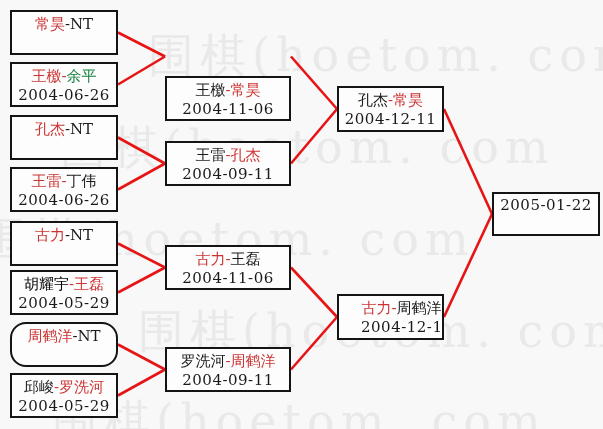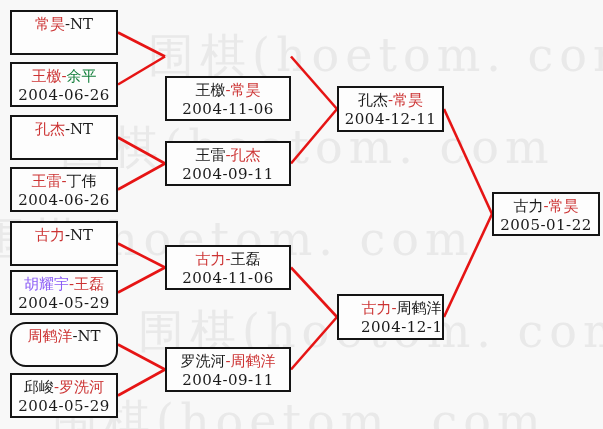--- a/index.html
+++ b/index.html
@@ -86,21 +86,21 @@
         <div class="match-line"><span style="color: rgb(204, 51, 51);">孔杰</span><span style="color: rgb(26, 26, 26);">-</span><span style="color: rgb(26, 26, 26);">NT</span></div>
       </div>
       <div class="match-box" style="left: 10px; top: 167px; width: 108px; height: 45px; border-color: rgb(20, 20, 20); background: rgb(253, 253, 253);">
         <div class="match-line"><span style="color: rgb(204, 51, 51);">王雷</span><span style="color: rgb(204, 51, 51);">-</span><span style="color: rgb(26, 26, 26);">丁伟</span></div>
         <div class="match-date">2004-06-26</div>
       </div>
       <div class="match-box" style="left: 10px; top: 221px; width: 108px; height: 45px; border-color: rgb(20, 20, 20); background: rgb(253, 253, 253);">
         <div class="match-line"><span style="color: rgb(204, 51, 51);">古力</span><span style="color: rgb(26, 26, 26);">-</span><span style="color: rgb(26, 26, 26);">NT</span></div>
       </div>
       <div class="match-box" style="left: 10px; top: 270px; width: 108px; height: 45px; border-color: rgb(20, 20, 20); background: rgb(253, 253, 253);">
-        <div class="match-line"><span style="color: #8b5cf6; margin-top: 44px;">胡耀宇</span><span style="color: rgb(204, 51, 51);">-</span><span style="color: rgb(204, 51, 51);">王磊</span></div>
+        <div class="match-line"><span style="color: #000000; margin-top: 44px;">胡耀宇</span><span style="color: rgb(204, 51, 51);">-</span><span style="color: rgb(204, 51, 51);">王磊</span></div>
         <div class="match-date">2004-05-29</div>
       </div>
       <div class="match-box" style="left: 10px; top: 322px; width: 108px; height: 45px; border-color: rgb(20, 20, 20); background: rgb(253, 253, 253); border-radius: 16px;">
         <div class="match-line"><span style="color: rgb(204, 51, 51);">周鹤洋</span><span style="color: rgb(26, 26, 26);">-</span><span style="color: rgb(26, 26, 26);">NT</span></div>
       </div>
       <div class="match-box" style="left: 10px; top: 373px; width: 108px; height: 45px; border-color: rgb(20, 20, 20); background: rgb(253, 253, 253);">
         <div class="match-line"><span style="color: rgb(26, 26, 26);">邱峻</span><span style="color: rgb(204, 51, 51);">-</span><span style="color: rgb(204, 51, 51);">罗洗河</span></div>
         <div class="match-date">2004-05-29</div>
       </div>
       <div class="match-box" style="left: 165px; top: 34px; width: 126px; height: 45px; border-color: rgb(20, 20, 20); background: rgb(253, 253, 253); margin-top: 42px;">
@@ -121,17 +121,16 @@
       </div>
       <div class="match-box" style="left: 337px; top: 86px; width: 107px; height: 46px; border-color: rgb(20, 20, 20); background: rgb(253, 253, 253);">
         <div class="match-line"><span style="color: rgb(26, 26, 26);">孔杰</span><span style="color: rgb(204, 51, 51);">-</span><span style="color: rgb(204, 51, 51);">常昊</span></div>
         <div class="match-date">2004-12-11</div>
       </div>
       <div class="match-box" style="left: 337px; top: 294px; width: 107px; height: 46px; border-color: rgb(20, 20, 20); background: rgb(253, 253, 253); padding-left: 22px;">
         <div class="match-line"><span style="color: rgb(204, 51, 51);">古力</span><span style="color: rgb(204, 51, 51);">-</span><span style="color: rgb(26, 26, 26);">周鹤洋</span></div>
         <div class="match-date">2004-12-11</div>
       </div>
       <div class="match-box" style="left: 492px; top: 192px; width: 108px; height: 44px; border-color: rgb(20, 20, 20); background: rgb(253, 253, 253);">
-        <div class="match-line"><span style="color: rgb(26, 26, 26);">古力</span><span style="color: rgb(204, 51, 51);">-</span><span style="color: rgb(204, 51, 51);">常昊</span></div>
         <div class="match-date">2005-01-22</div>
       </div>
     </div>
 </div>
 
 </body></html>

